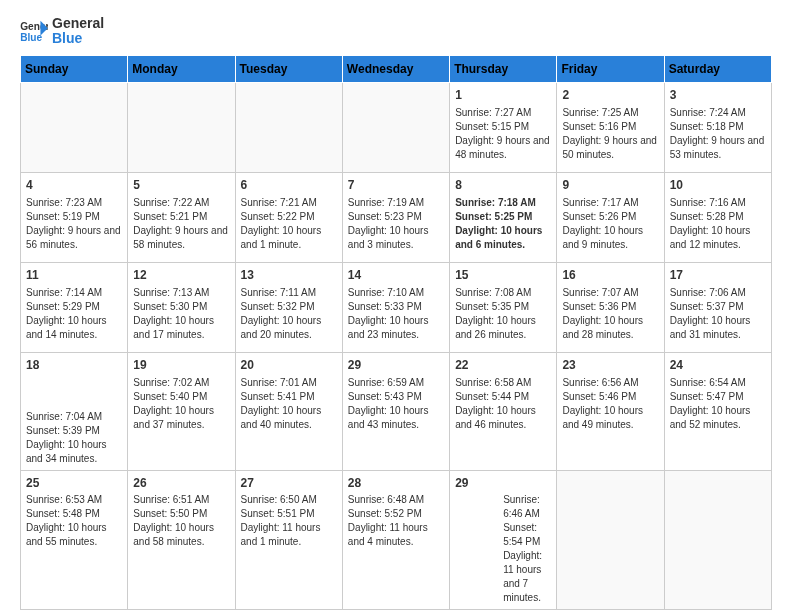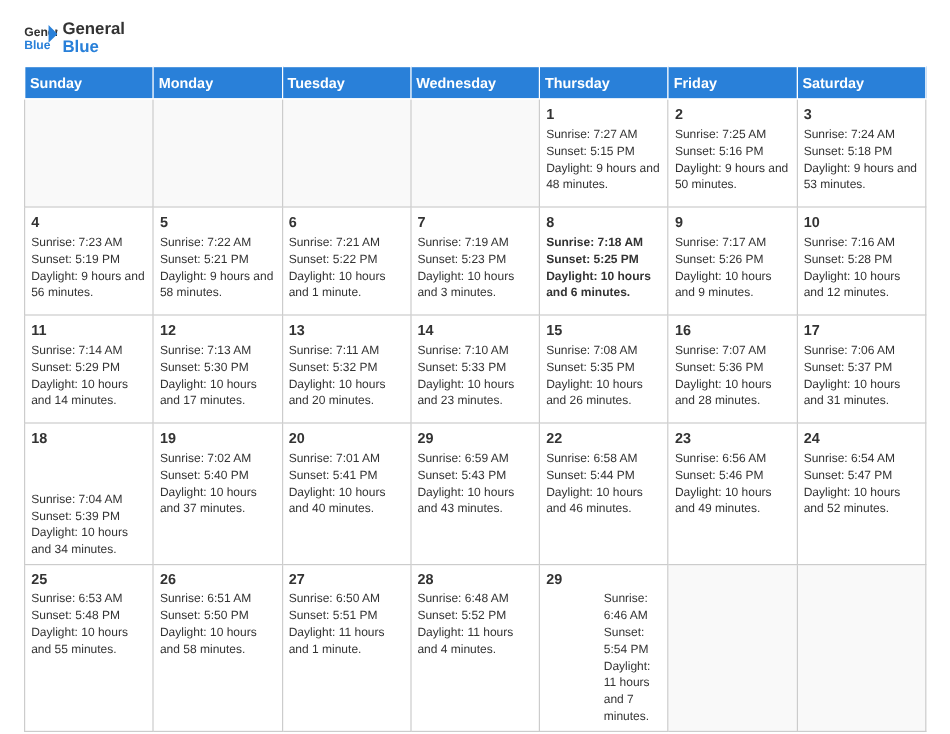--- a/index.html
+++ b/index.html
@@ -46,21 +46,21 @@
       color: #333;
       margin-top: 2px;
     }
     table {
       width: 100%;
       border-collapse: collapse;
       font-size: 11px;
     }
     thead tr th {
       background-color: #2980d9;
-      color: #ffffff;
+      color: #000000;
       font-size: 12px;
       font-weight: bold;
       padding: 6px 4px;
       text-align: left;
       border: 1px solid #fff;
     }
     tbody tr td {
       border: 1px solid #ccc;
       vertical-align: top;
       padding: 4px 5px;

